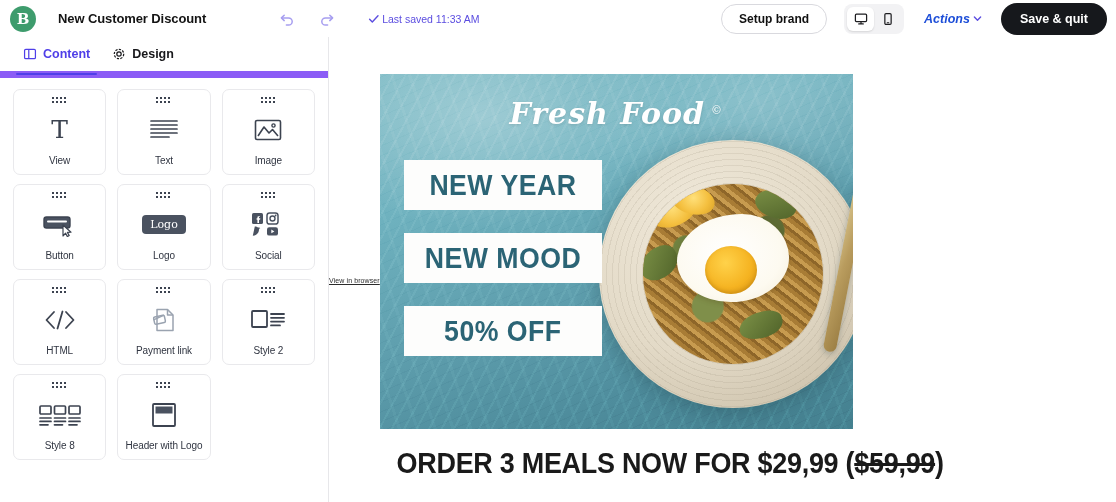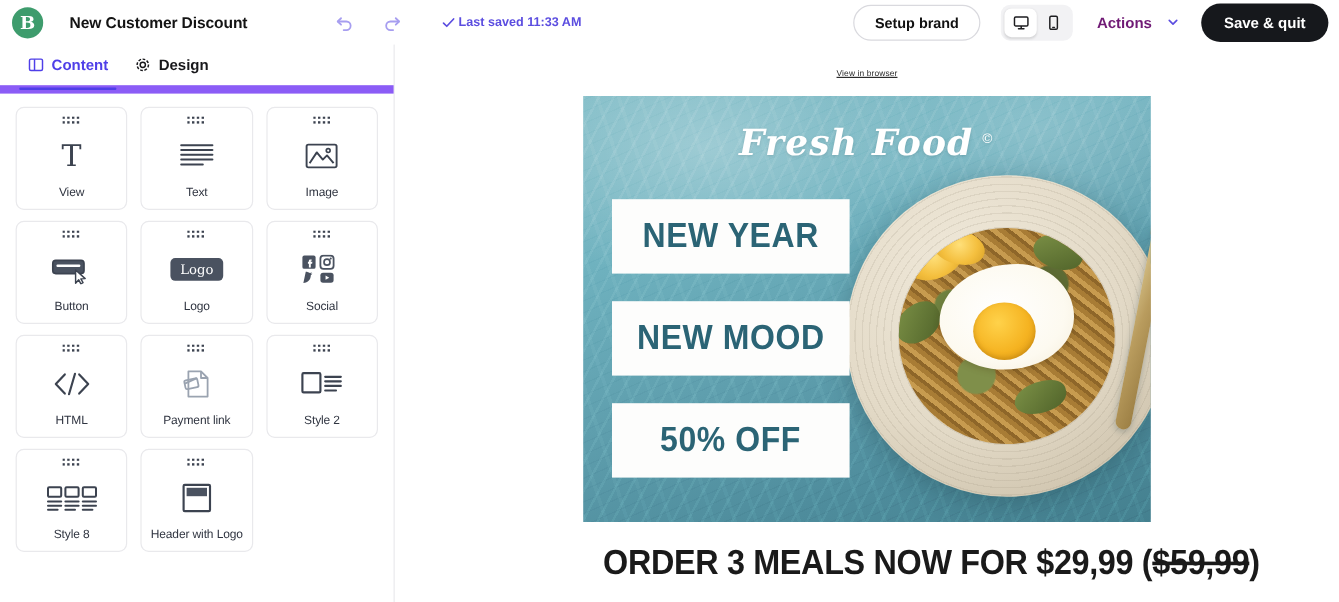--- a/index.html
+++ b/index.html
@@ -38,21 +38,21 @@
   }
   .histbtns { display: flex; align-items: center; margin-left: 72px; gap: 22px; }
   .icon-btn {
     width: 18px; height: 18px;
     display: flex; align-items: center; justify-content: center;
     background: none; border: none; cursor: pointer; padding: 0;
   }
   .saved {
     margin-left: 32px;
     display: flex; align-items: center; gap: 2px;
-    font-size: 10.5px; color: #5b4de0; font-weight: 700;
+    font-size: 10.5px; color: #5b4de0; font-weight: 400;
     white-space: nowrap;
   }
   .spacer { flex: 1; }
 
   .btn-outline {
     height: 30px; padding: 12px 17px;
     border: 1px solid #d9d9de; border-radius: 16px;
     background: #fff; font-size: 12px; font-weight: 700; color: #111;
     font-family: "Liberation Sans", sans-serif;
     cursor: pointer; white-space: nowrap;
@@ -63,23 +63,24 @@
     background: #f2f2f4; border-radius: 8px;
     height: 30px; display: flex; align-items: center; padding: 3px; gap: 0;
   }
   .dev {
     width: 27px; height: 24px; border-radius: 6px;
     display: flex; align-items: center; justify-content: center;
     cursor: pointer; border: none; background: transparent;
   }
   .dev.active { background: #fff; box-shadow: 0 1px 2px rgba(0,0,0,.12); }
   .actions {
-    margin-left: 20px; display: flex; align-items: center; gap: 12px;
-    font-size: 12.5px; font-weight: 700; color: #701a75; cursor: pointer;
+    margin-left: 20px; display: flex; align-items: center; gap: 2px;
+    font-size: 12.5px; font-weight: 700; color: #1d4ed8; cursor: pointer;
     white-space: nowrap;
+    font-style: italic;
   }
   .btn-dark {
     margin-left: 18px; height: 32px; padding: 0 19px;
     border-radius: 17px; background: #16181c; color: #fff;
     font-size: 12.5px; font-weight: 700; border: none; cursor: pointer;
     font-family: "Liberation Sans", sans-serif;
     white-space: nowrap;
     display: flex; align-items: center;
   }
 
@@ -134,21 +135,21 @@
     width: 100%;
   }
   .block-label {
     font-size: 10px; color: #303541; padding-bottom: 8px;
     white-space: nowrap; letter-spacing: -0.1px;
   }
 
   
   .canvas {
     flex: 1; background: #fff; position: relative;
-    display: flex; flex-direction: column; align-items: center;
+    display: flex; align-items: center;
     overflow: hidden;
   }
   .viewlink {
     margin-top: 21px;
     font-size: 7px; color: #2b2b2b; text-decoration: underline;
     letter-spacing: 0.1px; cursor: pointer;
   }
   .email { width: 473px; margin-top: 15px; }
 
   .hero {
@@ -171,21 +172,21 @@
     font-family: "DejaVu Serif", serif;
     font-style: italic; font-weight: 700;
     font-size: 30px; color: #ffffff;
     letter-spacing: 1px;
     text-shadow: 0 1px 3px rgba(0,0,0,.12);
   }
   .brandmark .reg { font-size: 11px; font-style: normal; vertical-align: 10px; font-weight: 400; margin-left: 6px; }
 
   .banners { position: absolute; left: 24px; top: 86px; width: 198px; }
   .banner {
-    background: #fdfdfc; height: 62px; margin-bottom: 23px;
+    background: #fdfdfc; height: 50px; margin-bottom: 23px;
     display: flex; align-items: center; justify-content: center;
   }
   .banner span {
     font-family: "Liberation Sans Narrow", "Liberation Sans", sans-serif;
     font-weight: 700; font-size: 29px; color: #2b6475;
     letter-spacing: 0.5px; transform: scaleX(.92); display: inline-block;
   }
 
   
   .plate-wrap { position: absolute; right: -32px; top: 52px; width: 300px; height: 300px; }

